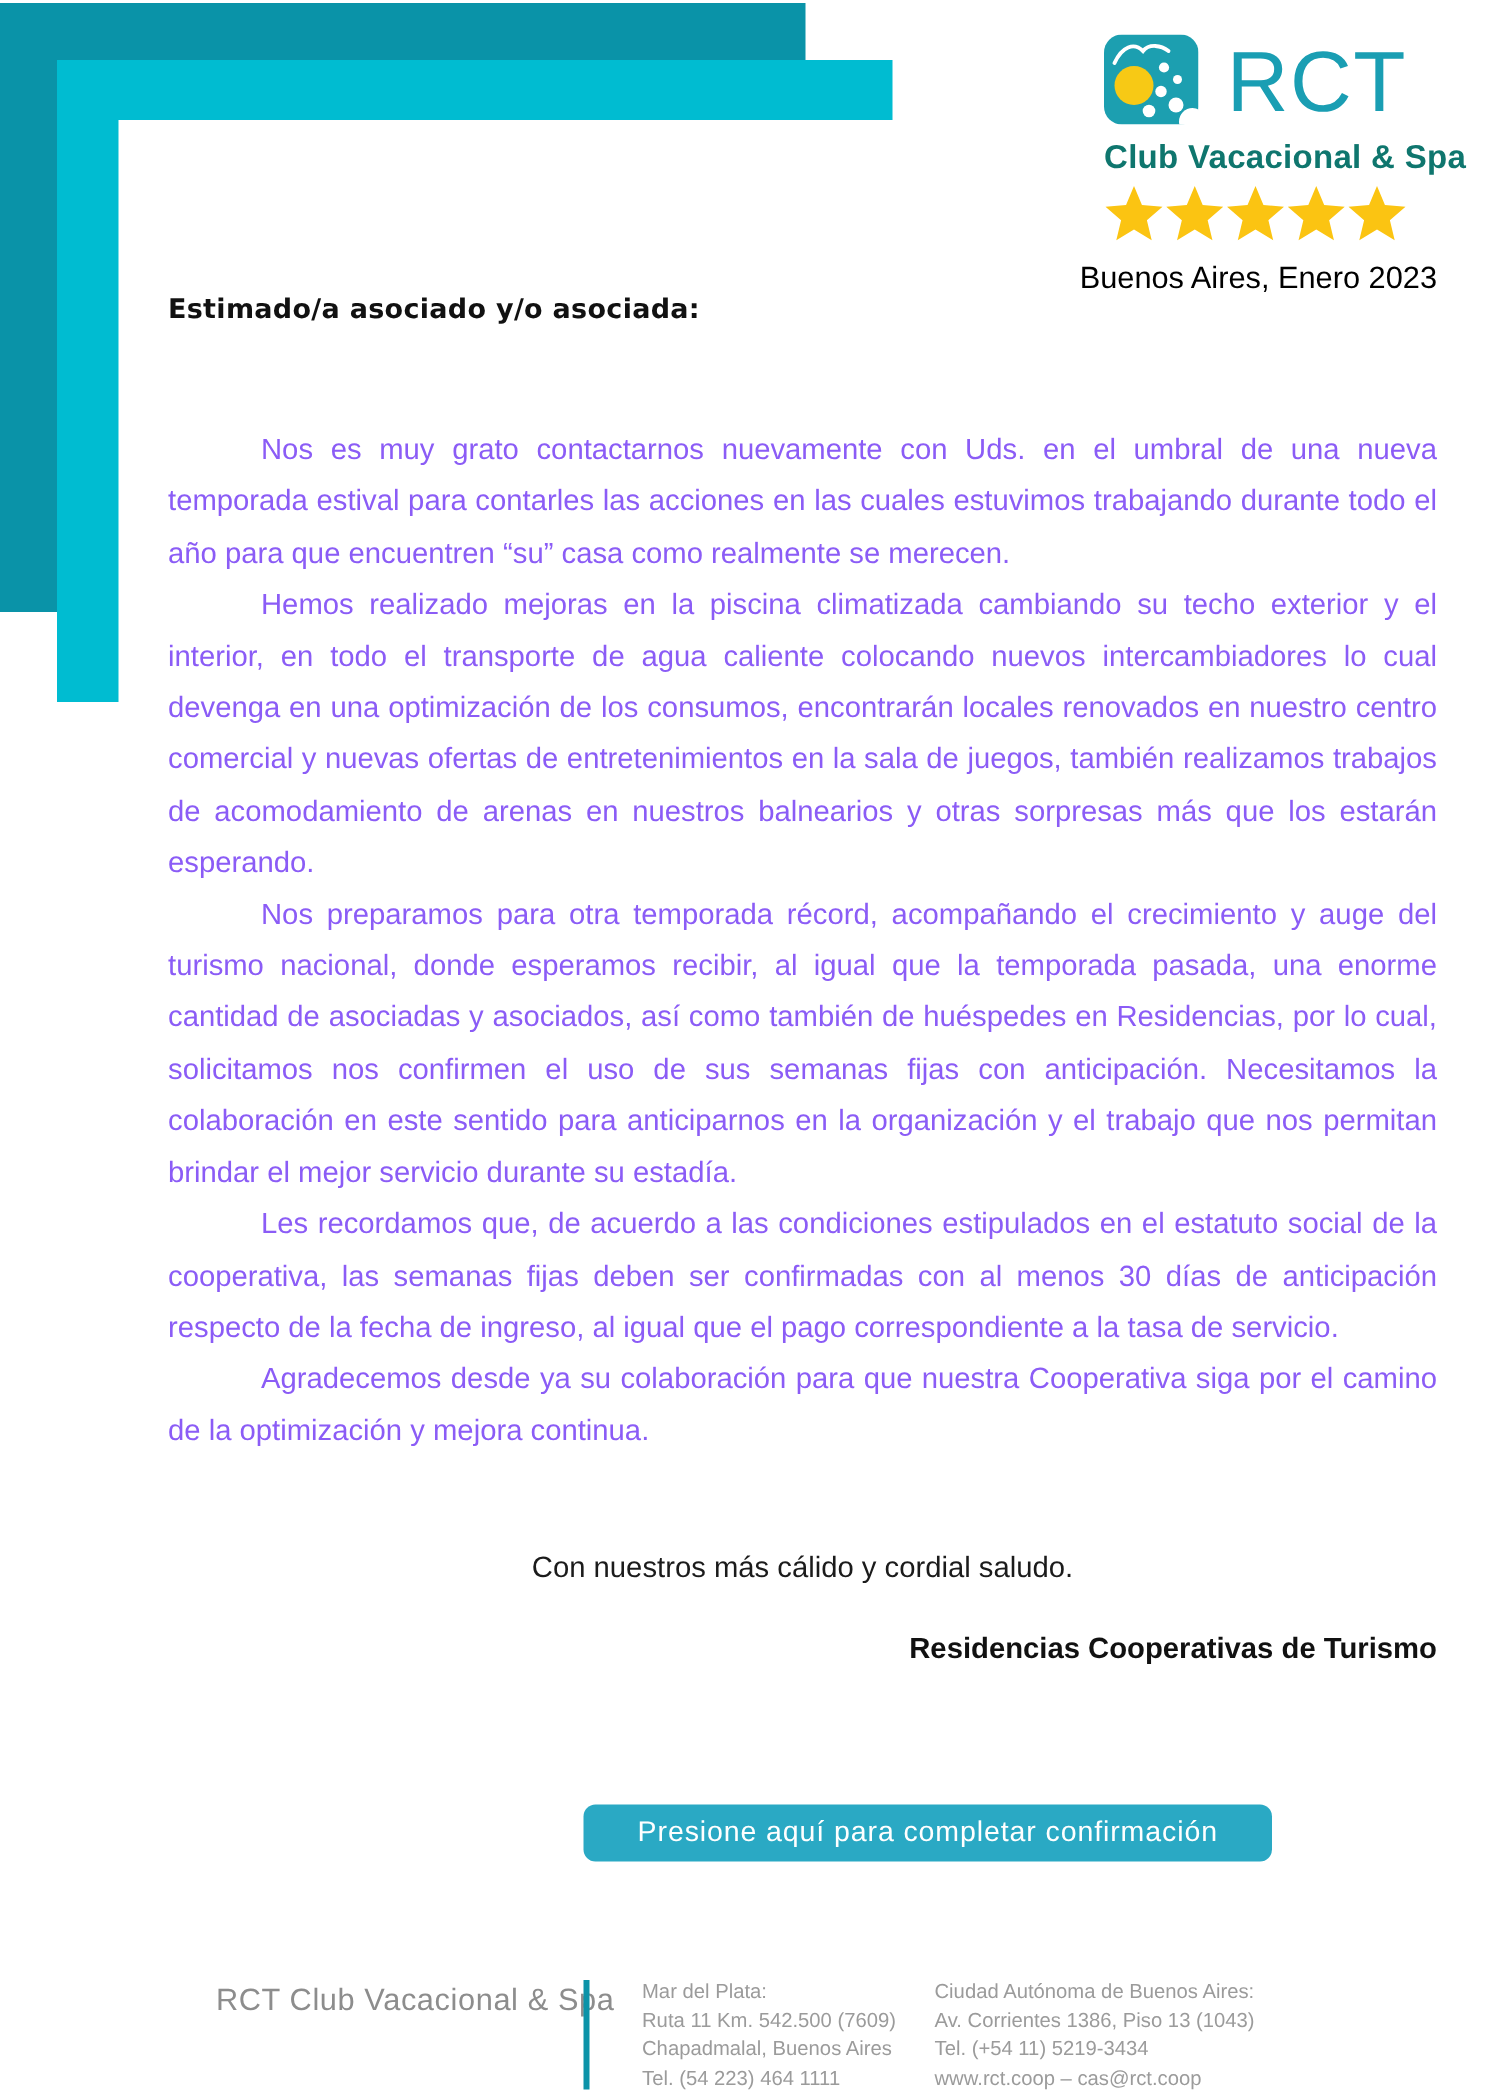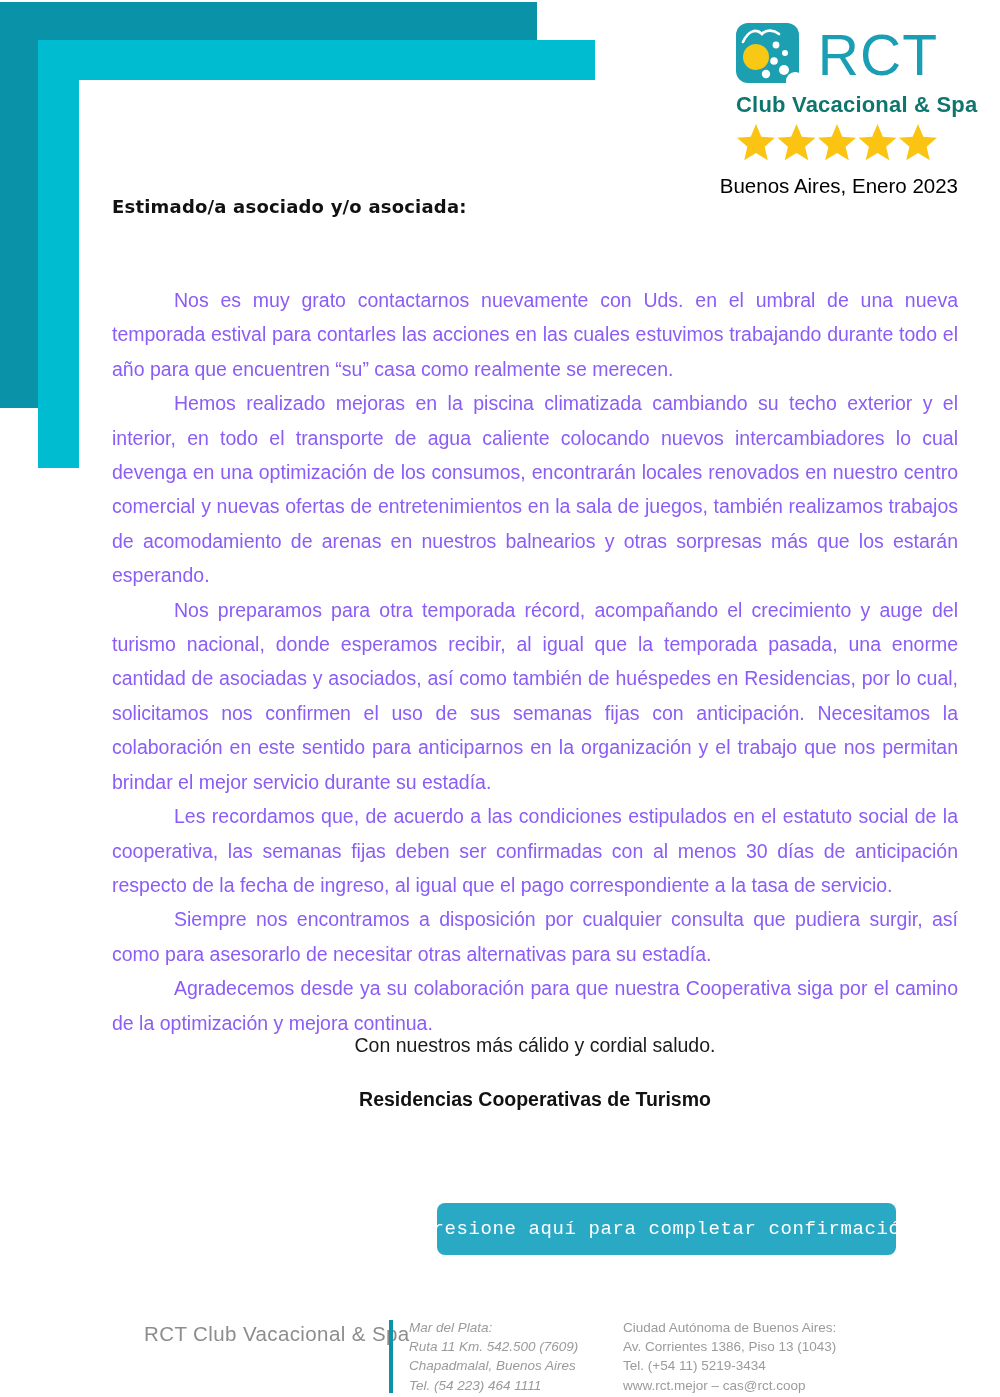--- a/index.html
+++ b/index.html
@@ -64,47 +64,47 @@
     text-align: justify; text-indent: 62px;
   }
   .closing {
     position: absolute; top: 1028px; left: 112px; width: 846px;
     font-size: 19.5px; line-height: 34px; color: #1b1b1b;
     text-align: center;
   }
   .signature {
     position: absolute; top: 1088px; left: 112px; width: 846px;
     font-size: 19.5px; font-weight: 700; color: #111111;
-    text-align: center;
+    text-align: right;
   }
   
   .confirm-button {
     position: absolute; left: 389px; top: 1203px;
-    width: 459px; height: 52px;
+    width: 459px; height: 38px;
     background: #2AA9C4;
     border: none; border-radius: 8px;
     color: #ffffff; font-size: 19px; letter-spacing: 0.6px;
-    font-family: Liberation Mono, monospace;
+    font-family: Liberation Sans, sans-serif;
     display: flex; align-items: center; justify-content: center;
-    cursor: pointer; white-space: nowrap; margin-left: 48px;
+    cursor: pointer; white-space: nowrap;
   }
   
   .footer-brand {
     position: absolute; left: 112px; top: 1322px;
     font-size: 20.5px; color: #8d8d8d; letter-spacing: 0.4px;
     white-space: nowrap;
     margin-left: 32px;
   }
   .footer-divider {
     position: absolute; left: 389px; top: 1320px;
     width: 4px; height: 73px; background: #0C93A8;
   }
   .footer-col { position: absolute; top: 1318px; color: #9b9b9b; }
   .footer-col div { font-size: 13.5px; line-height: 19.2px; white-space: nowrap; }
-  .footer-col-1 { left: 409px; font-style: italic; }
+  .footer-col-1 { left: 428px; }
   .footer-col-2 { left: 623px; }
 </style>
 </head>
 <body>
 
 <div class="rect-dark"></div>
 <div class="rect-cyan"></div>
 <div class="page-sheet"></div>
 
 <div class="logo">
@@ -139,35 +139,34 @@
 </div>
 
 <div class="date-line">Buenos Aires, Enero 2023</div>
 <div class="salutation">Estimado/a asociado y/o asociada:</div>
 
 <div class="letter-body">
   <p>Nos es muy grato contactarnos nuevamente con Uds. en el umbral de una nueva temporada estival para contarles las acciones en las cuales estuvimos trabajando durante todo el año para que encuentren “su” casa como realmente se merecen.</p>
   <p>Hemos realizado mejoras en la piscina climatizada cambiando su techo exterior y el interior, en todo el transporte de agua caliente colocando nuevos intercambiadores lo cual devenga en una optimización de los consumos, encontrarán locales renovados en nuestro centro comercial y nuevas ofertas de entretenimientos en la sala de juegos, también realizamos trabajos de acomodamiento de arenas en nuestros balnearios y otras sorpresas más que los estarán esperando.</p>
   <p>Nos preparamos para otra temporada récord, acompañando el crecimiento y auge del turismo nacional, donde esperamos recibir, al igual que la temporada pasada, una enorme cantidad de asociadas y asociados, así como también de huéspedes en Residencias, por lo cual, solicitamos nos confirmen el uso de sus semanas fijas con anticipación. Necesitamos la colaboración en este sentido para anticiparnos en la organización y el trabajo que nos permitan brindar el mejor servicio durante su estadía.</p>
   <p>Les recordamos que, de acuerdo a las condiciones estipulados en el estatuto social de la cooperativa, las semanas fijas deben ser confirmadas con al menos 30 días de anticipación respecto de la fecha de ingreso, al igual que el pago correspondiente a la tasa de servicio.</p>
-  <p>Siempre nos encontramos a disposición por cualquier consulta que pudiera surgir, así como para asesorarlo de necesitar otras alternativas para su estadía.</p>
   <p>Agradecemos desde ya su colaboración para que nuestra Cooperativa siga por el camino de la optimización y mejora continua.</p>
 </div>
 
 <div class="closing">Con nuestros más cálido y cordial saludo.</div>
 <div class="signature">Residencias Cooperativas de Turismo</div>
 
 <button class="confirm-button">Presione aquí para completar confirmación</button>
 
 <div class="footer-brand">RCT Club Vacacional &amp; Spa</div>
 <div class="footer-divider"></div>
 <div class="footer-col footer-col-1">
   <div>Mar del Plata:</div>
   <div>Ruta 11 Km. 542.500 (7609)</div>
   <div>Chapadmalal, Buenos Aires</div>
   <div>Tel. (54 223) 464 1111</div>
 </div>
 <div class="footer-col footer-col-2">
   <div>Ciudad Autónoma de Buenos Aires:</div>
   <div>Av. Corrientes 1386, Piso 13 (1043)</div>
   <div>Tel. (+54 11) 5219-3434</div>
-  <div>www.rct.mejor – cas@rct.coop</div>
+  <div>www.rct.coop – cas@rct.coop</div>
 </div>
 
 </body></html>

